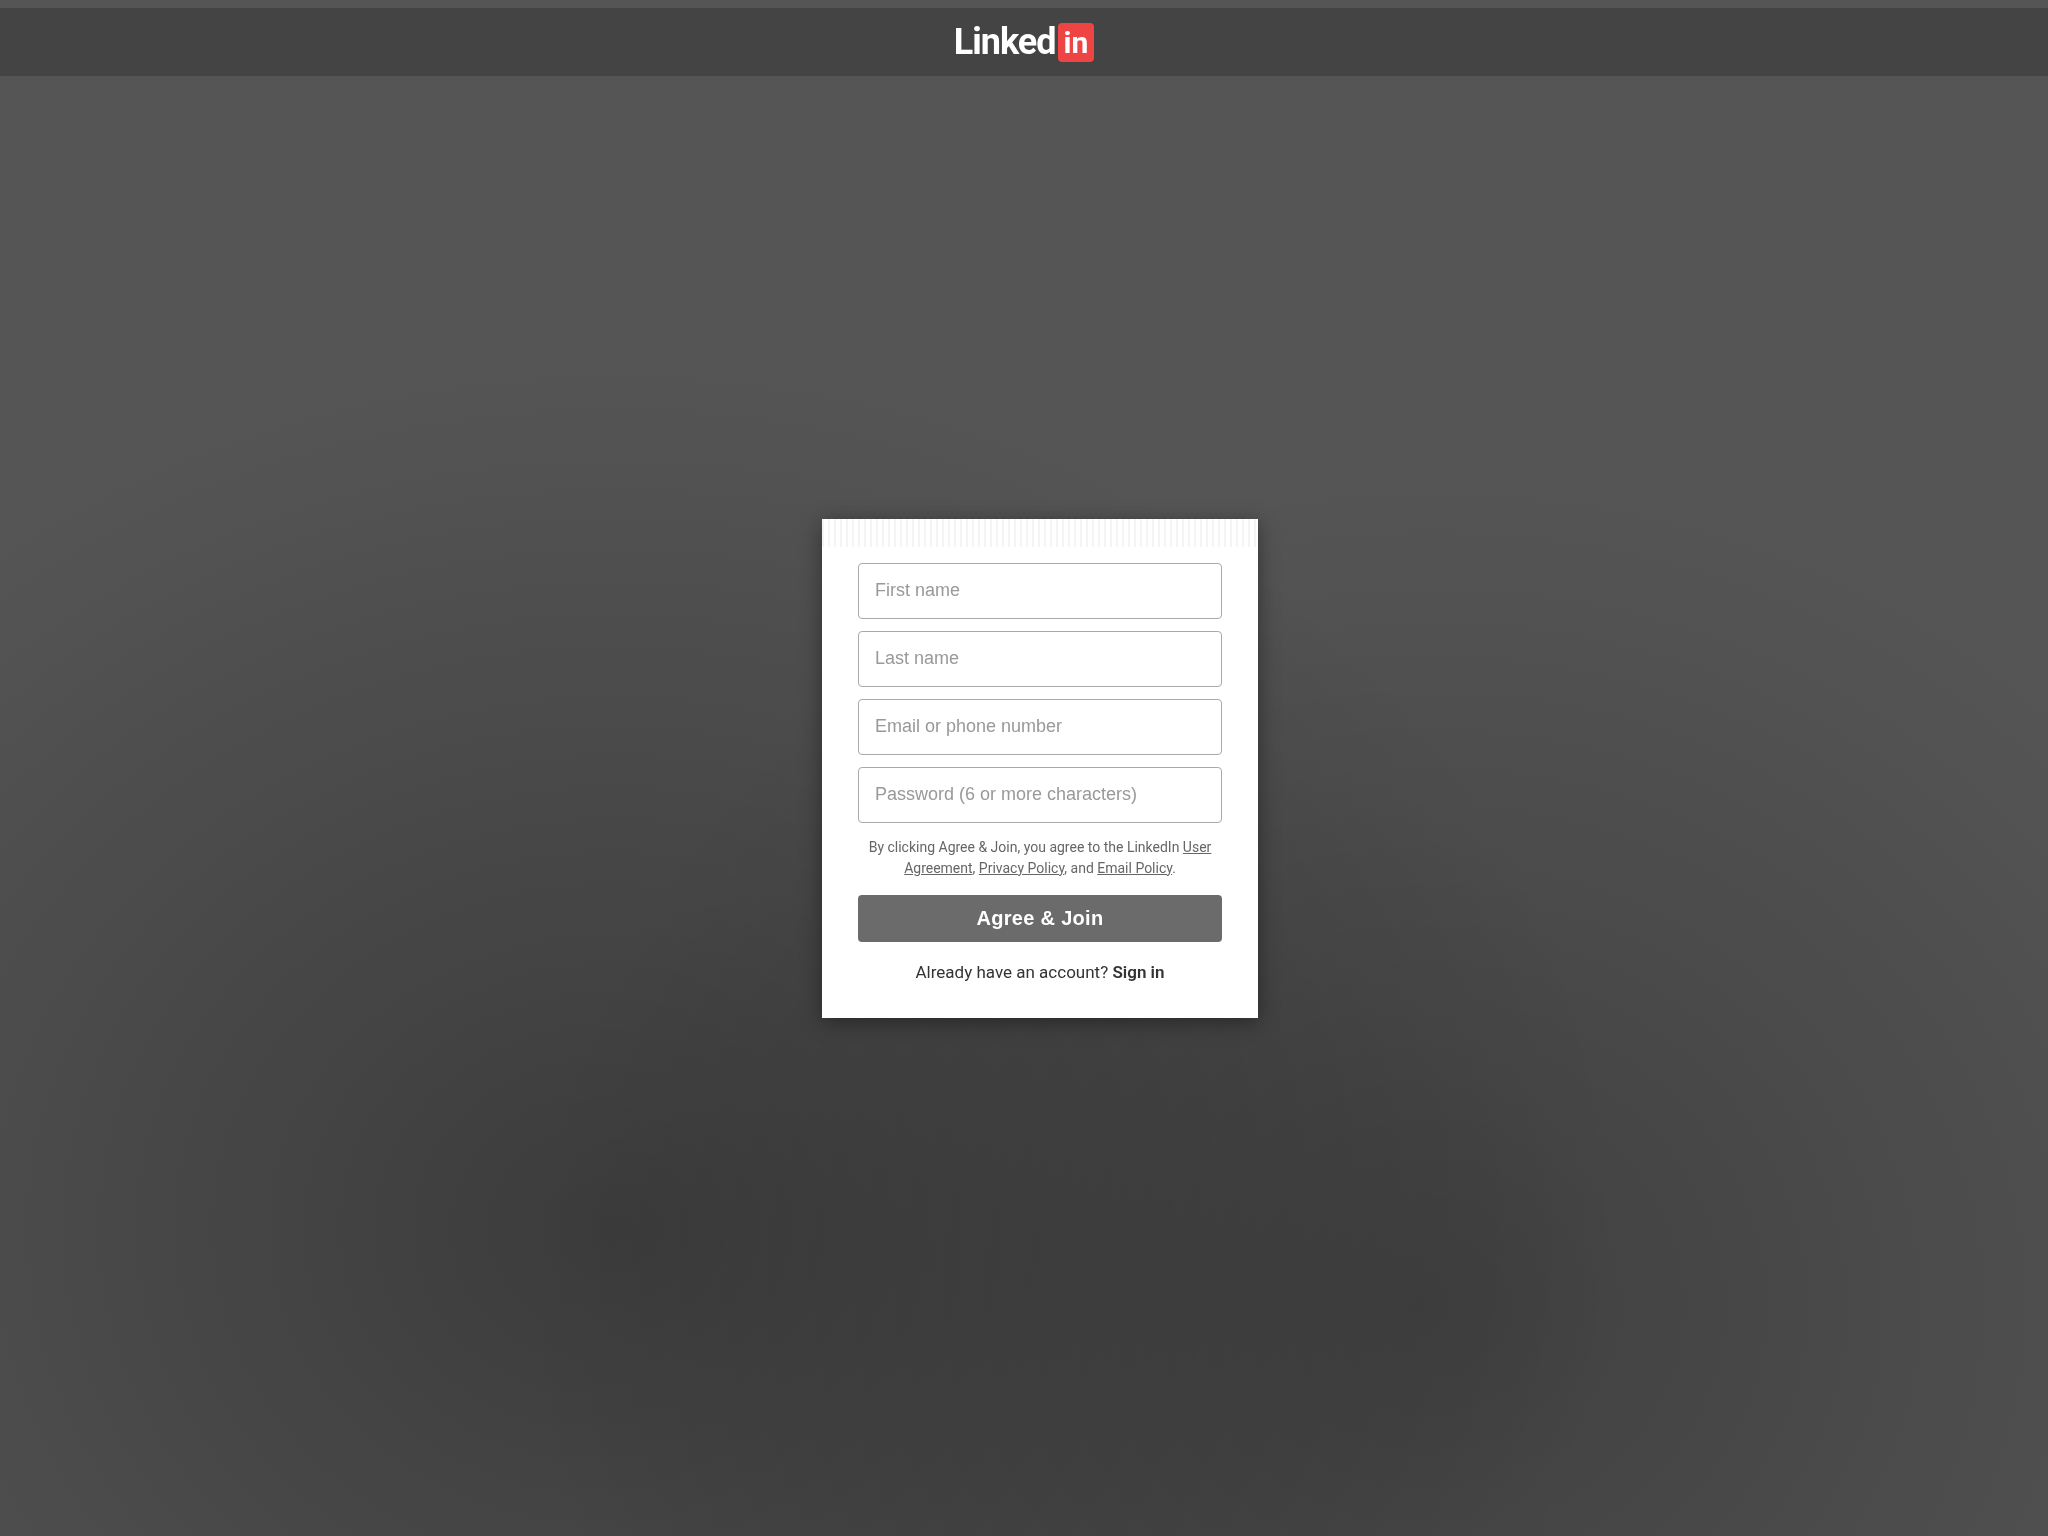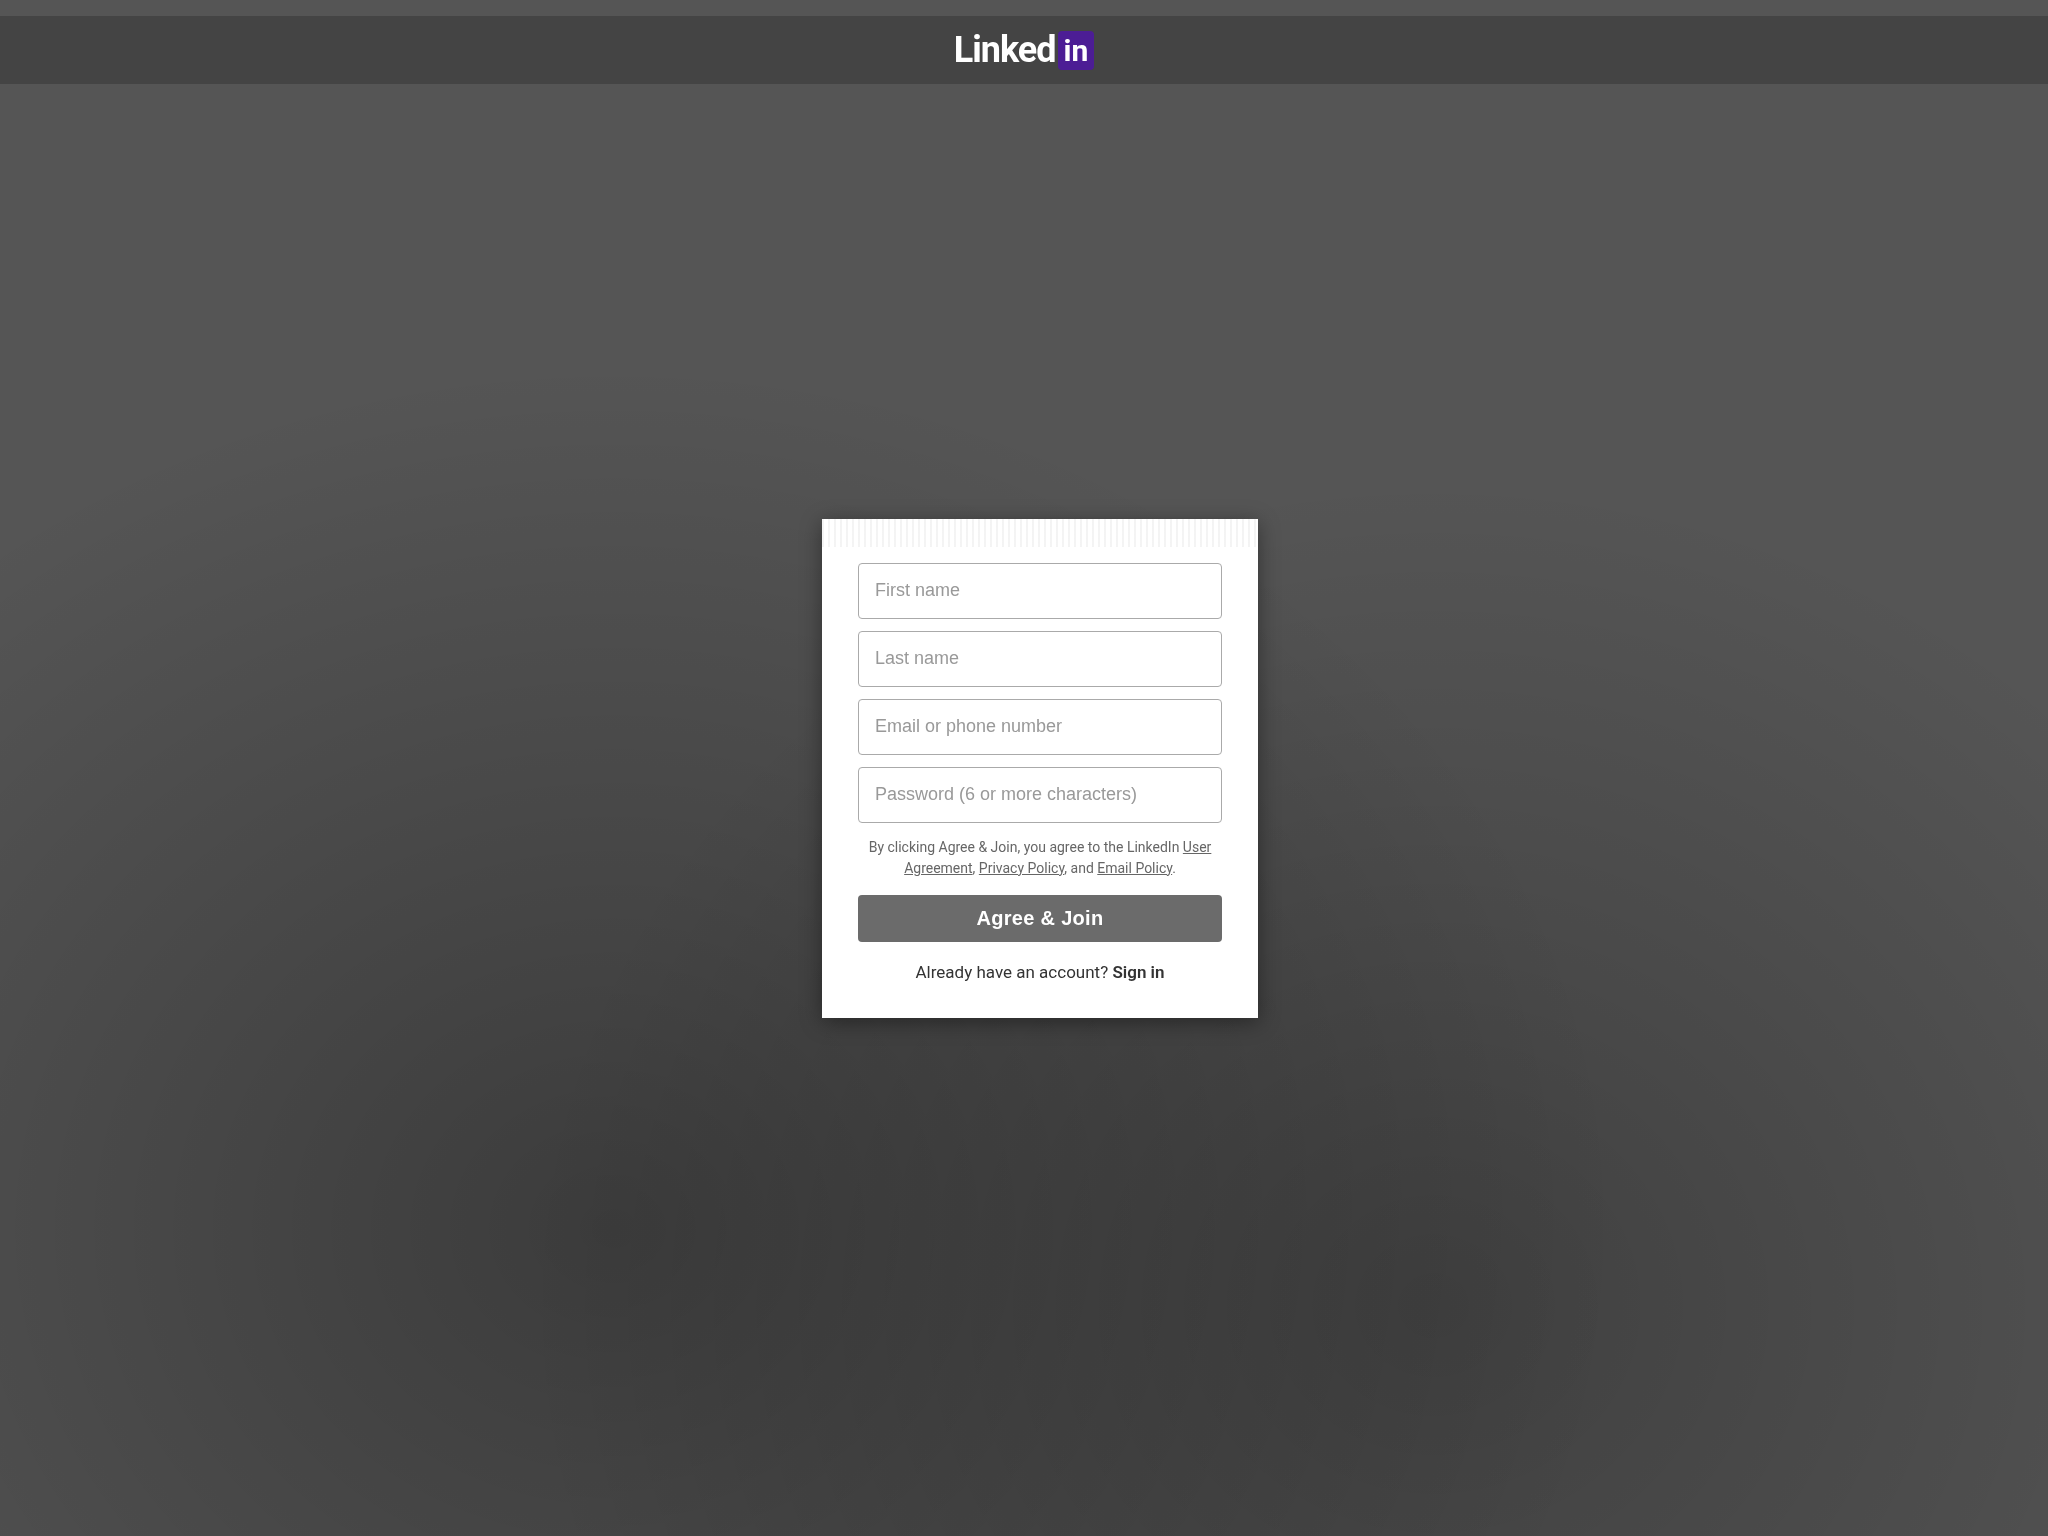--- a/index.html
+++ b/index.html
@@ -24,21 +24,21 @@
       top: 0; left: 0; right: 0; bottom: 0;
       background: 
         radial-gradient(ellipse at 30% 80%, rgba(0,0,0,0.3) 0%, transparent 50%),
         radial-gradient(ellipse at 70% 85%, rgba(0,0,0,0.25) 0%, transparent 45%);
       pointer-events: none;
     }
 
     
     .header {
       position: absolute;
-      top: 16px;
+      top: 8px;
       left: 0;
       right: 0;
       height: 68px;
       background-color: #444444;
       display: flex;
       align-items: center;
       justify-content: center;
       z-index: 10;
     }
 
@@ -49,21 +49,21 @@
     }
 
     .logo-text {
       color: #ffffff;
       font-size: 36px;
       font-weight: 700;
       letter-spacing: -1px;
     }
 
     .logo-in-box {
-      background-color: #4c1d95;
+      background-color: #ef4444;
       color: #ffffff;
       font-size: 30px;
       font-weight: 700;
       padding: 2px 6px;
       border-radius: 4px;
       margin-left: 2px;
     }
 
     
     .page-center {

